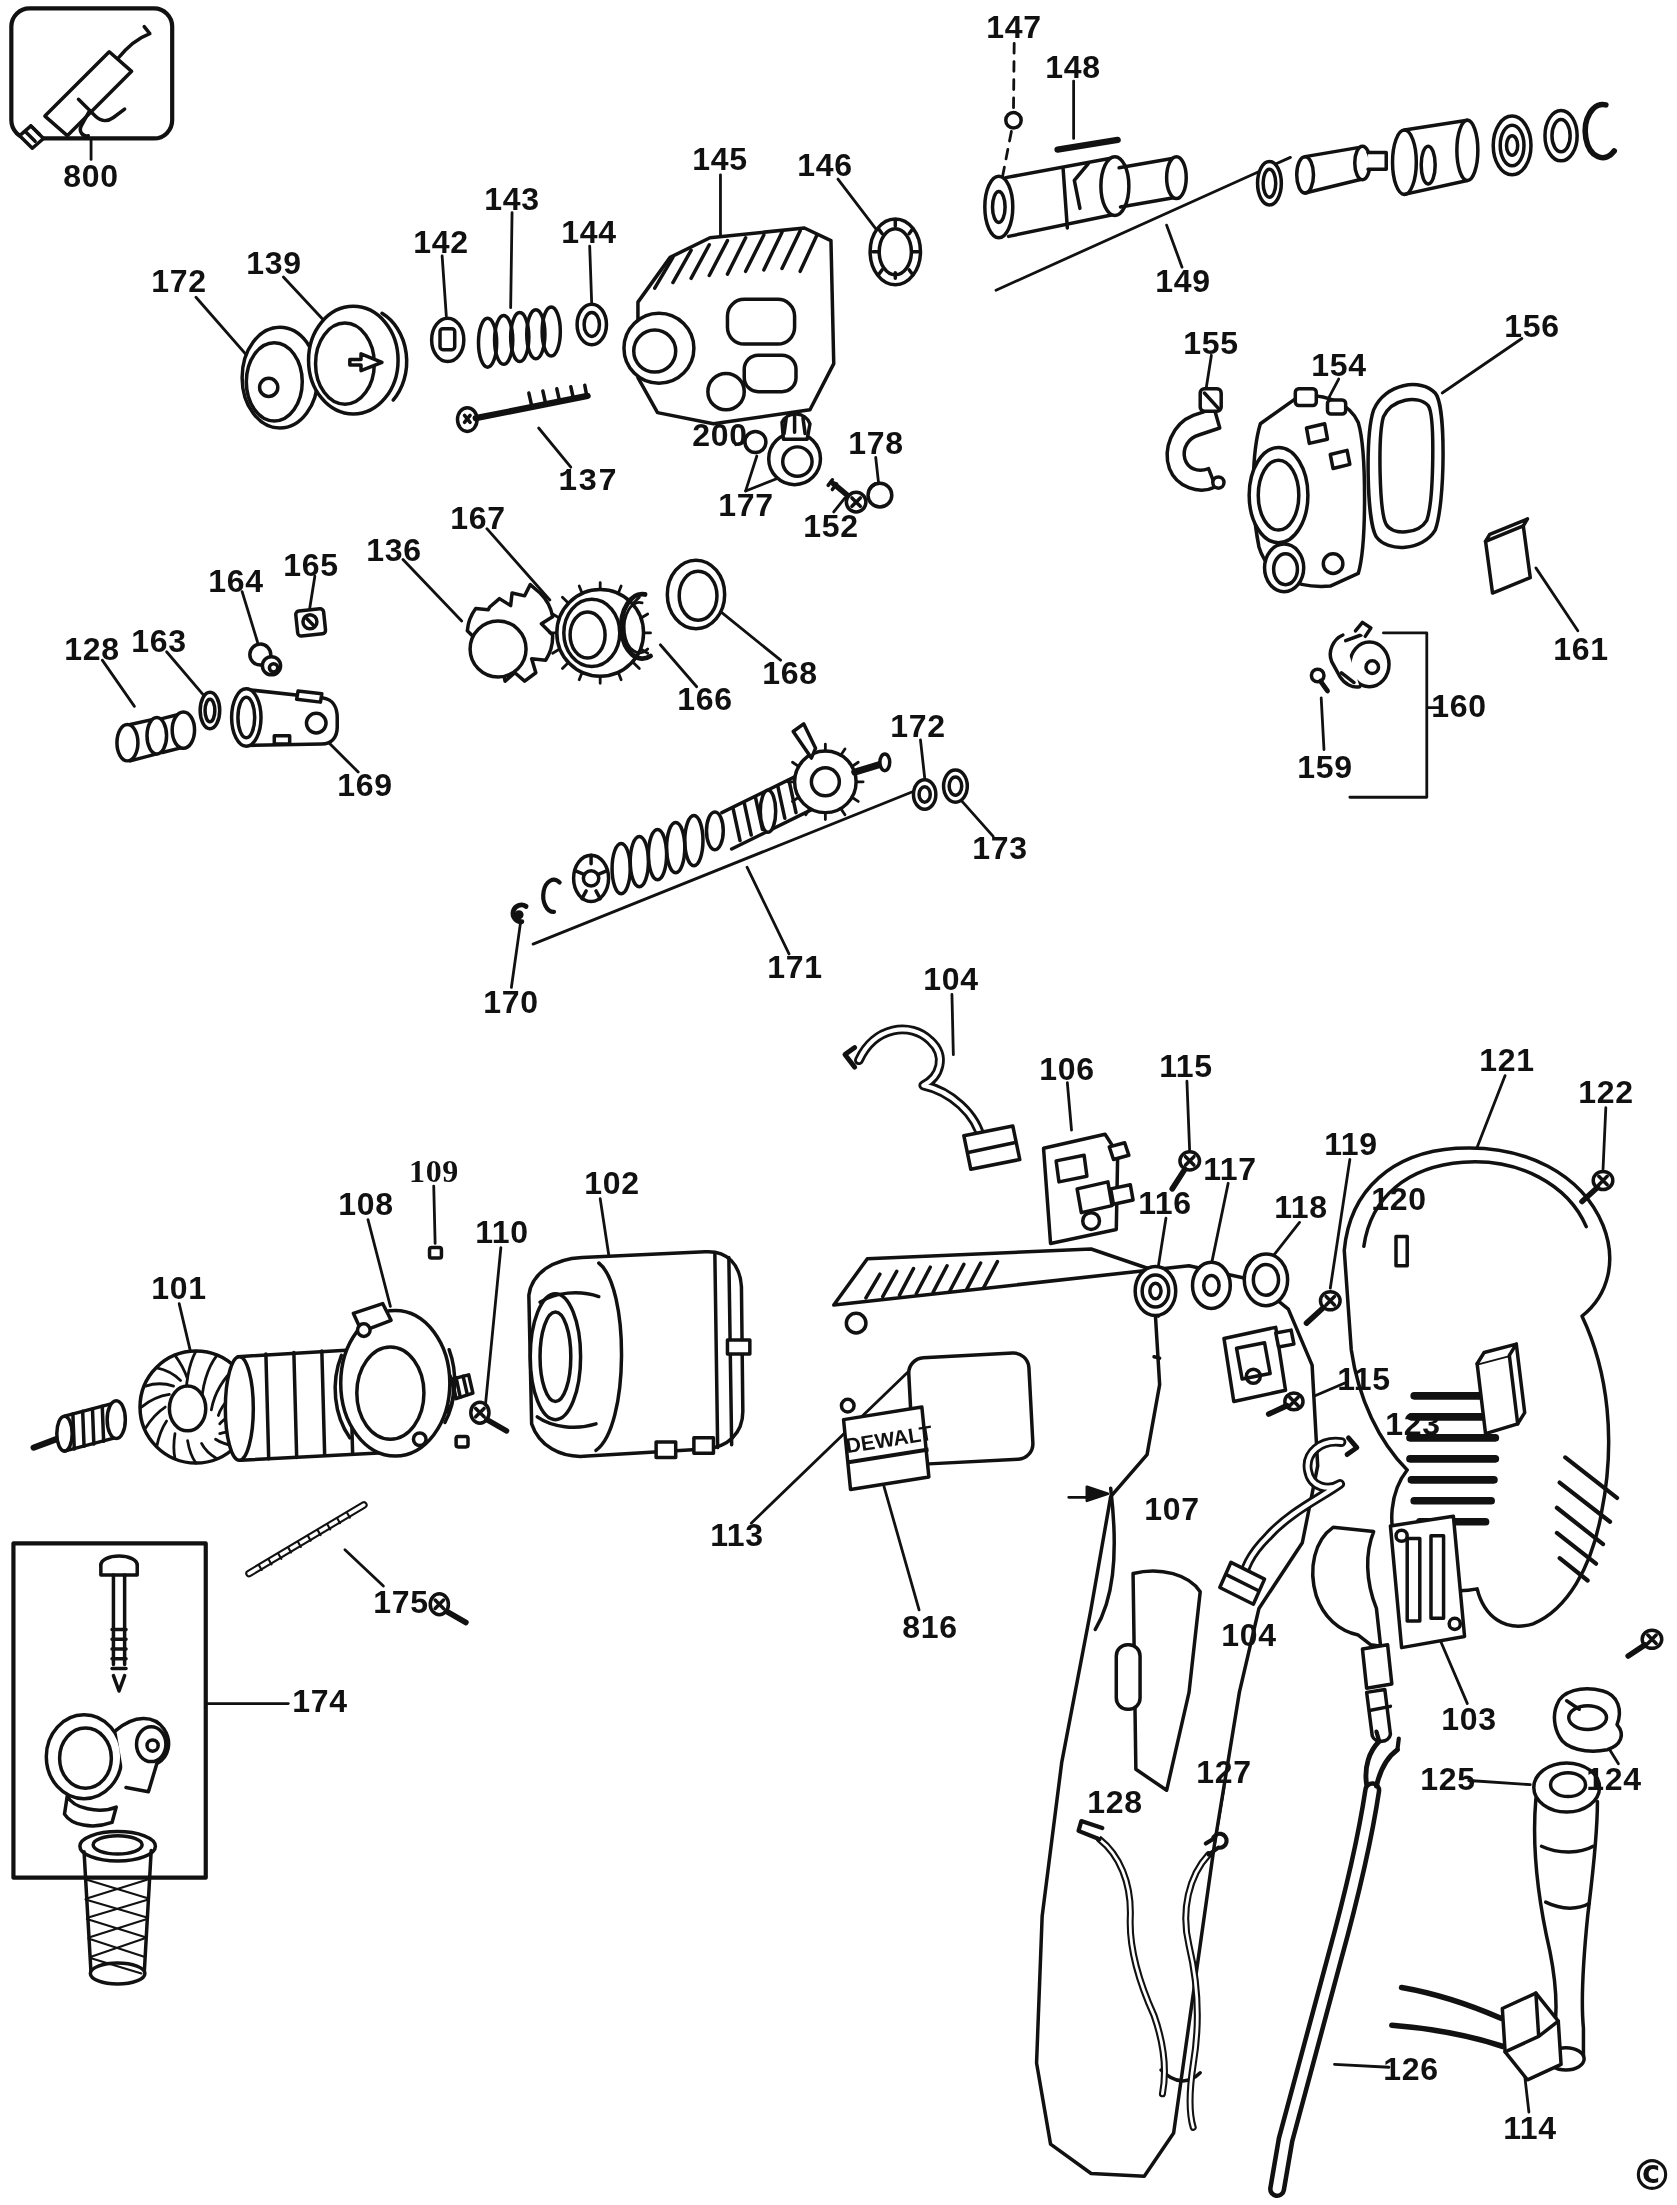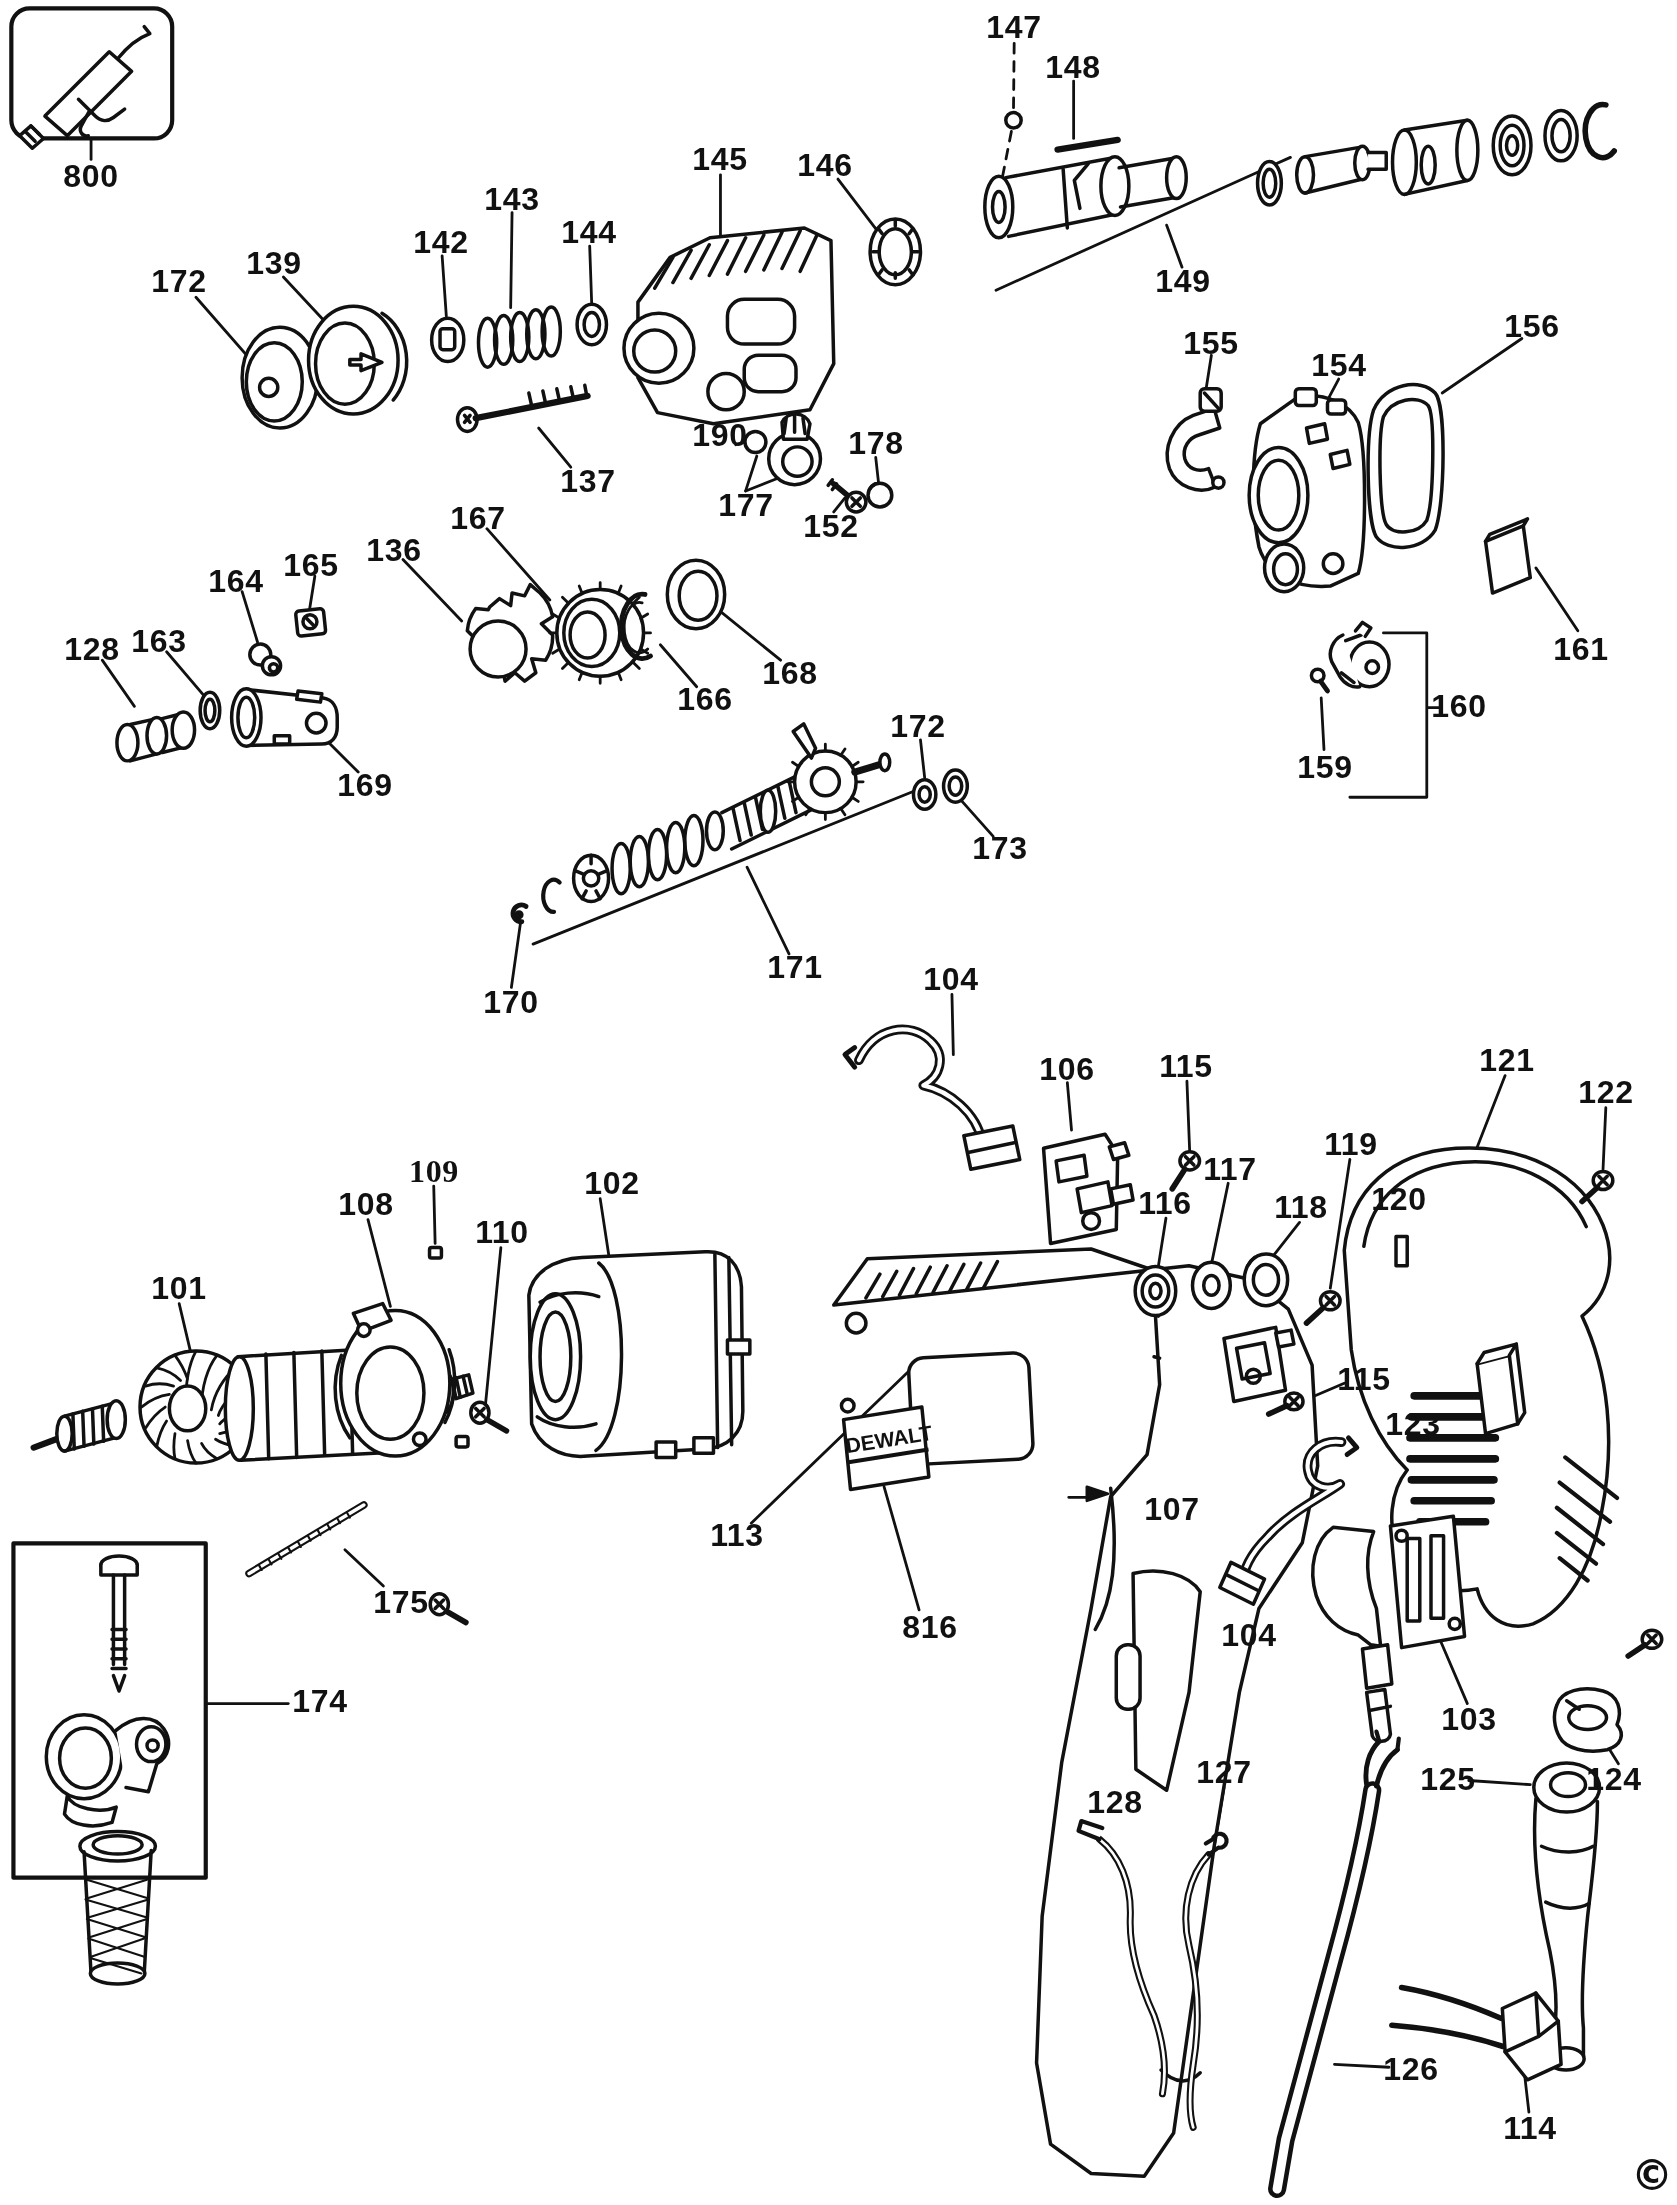--- a/index.html
+++ b/index.html
@@ -591,22 +591,22 @@
       <div class="callout" style="left: 1014px; top: 26.6px;">147</div>
       <div class="callout" style="left: 1073px; top: 67px;">148</div>
       <div class="callout" style="left: 825px; top: 165px;">146</div>
       <div class="callout" style="left: 720px; top: 159px;">145</div>
       <div class="callout" style="left: 1183px; top: 281px;">149</div>
       <div class="callout" style="left: 512px; top: 199px;">143</div>
       <div class="callout" style="left: 589px; top: 232px;">144</div>
       <div class="callout" style="left: 441px; top: 242px;">142</div>
       <div class="callout" style="left: 274px; top: 263px;">139</div>
       <div class="callout" style="left: 179px; top: 281px;">172</div>
-      <div class="callout" style="left: 588px; top: 481px;">137</div>
-      <div class="callout" style="left: 720px; top: 435px;">190</div>
+      <div class="callout" style="left: 588px; top: 481px; font-family: Liberation Mono, monospace;">137</div>
+      <div class="callout" style="left: 720px; top: 435px;">200</div>
       <div class="callout" style="left: 746px; top: 505px;">177</div>
       <div class="callout" style="left: 831px; top: 526px;">152</div>
       <div class="callout" style="left: 876px; top: 443px;">178</div>
       <div class="callout" style="left: 1211px; top: 343px;">155</div>
       <div class="callout" style="left: 1339px; top: 365px;">154</div>
       <div class="callout" style="left: 1532px; top: 326px;">156</div>
       <div class="callout" style="left: 1581px; top: 649px; text-align: center;">161</div>
       <div class="callout" style="left: 1459px; top: 706px;">160</div>
       <div class="callout" style="left: 1325px; top: 767px;">159</div>
       <div class="callout" style="left: 236px; top: 581px;">164</div>

